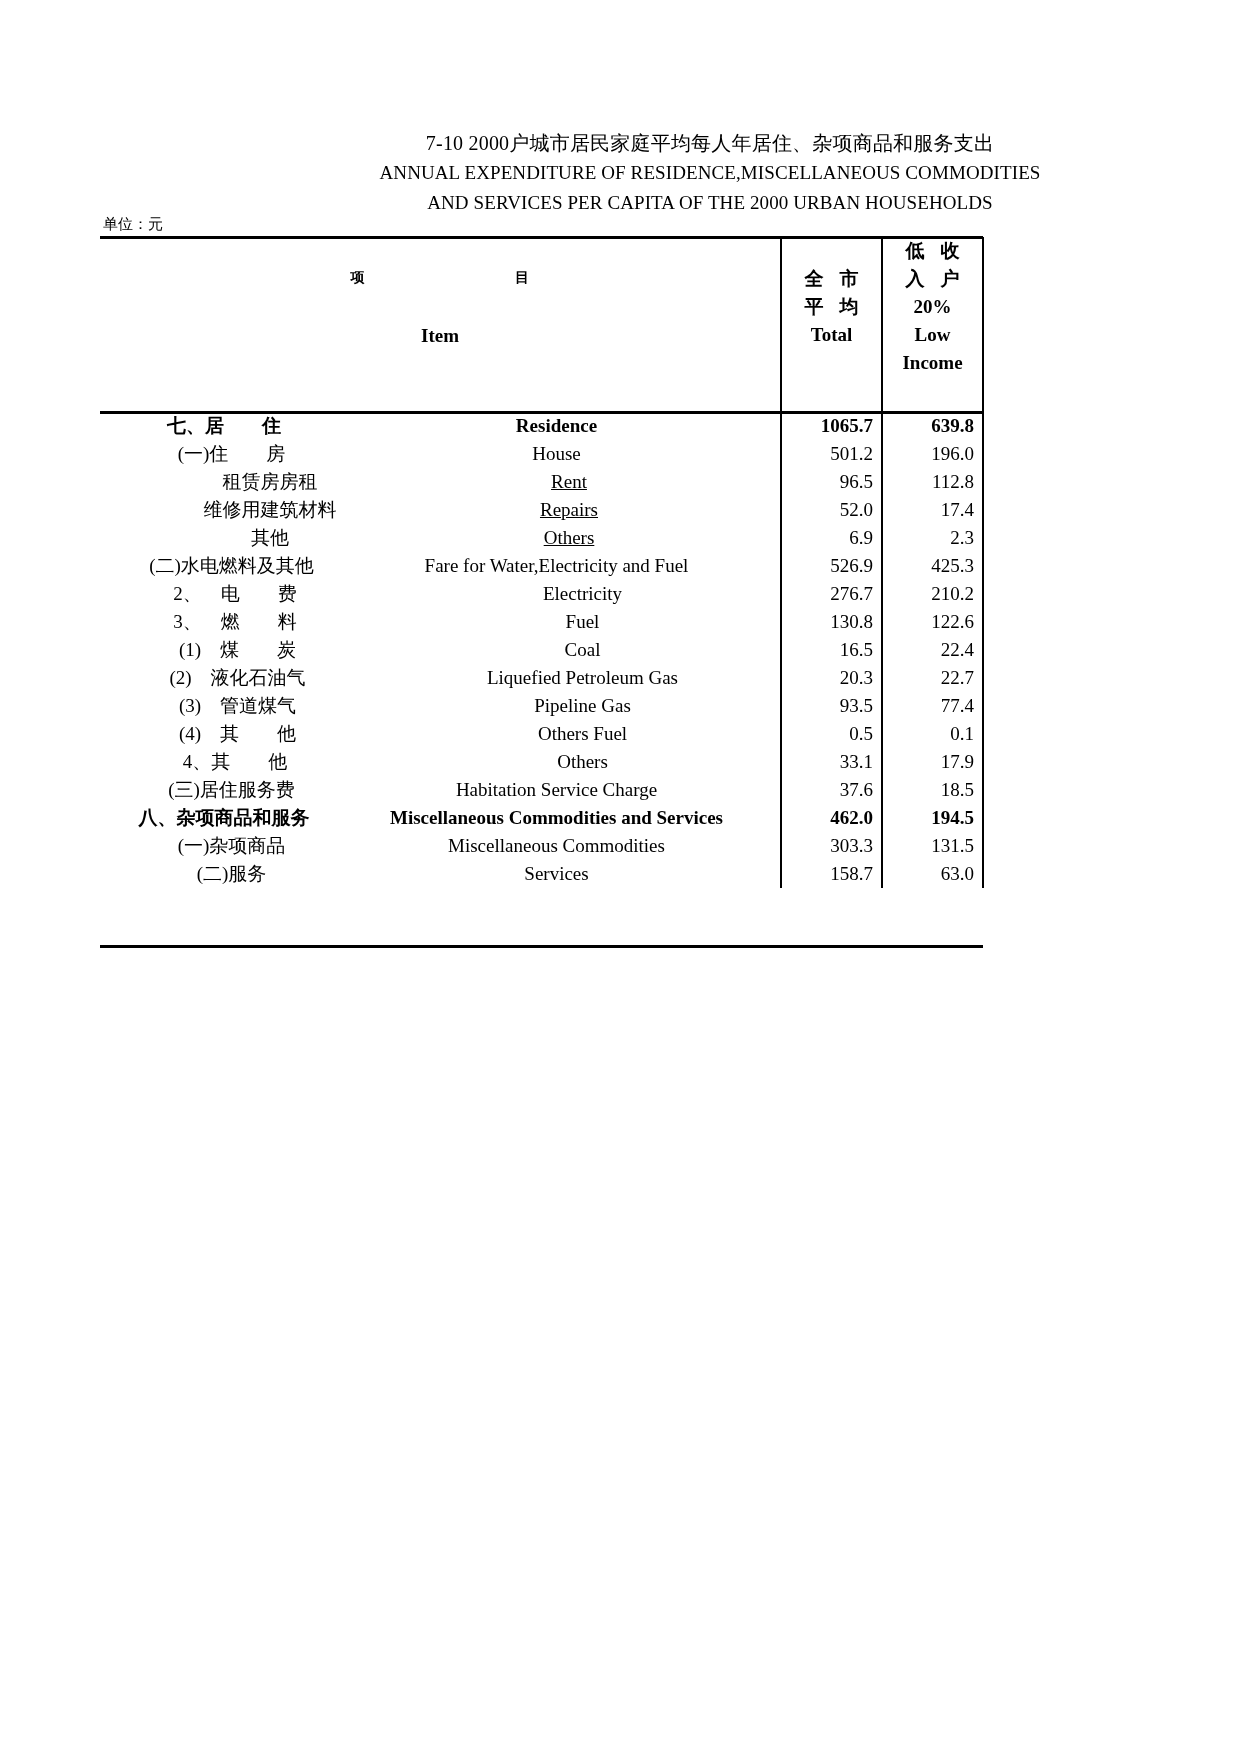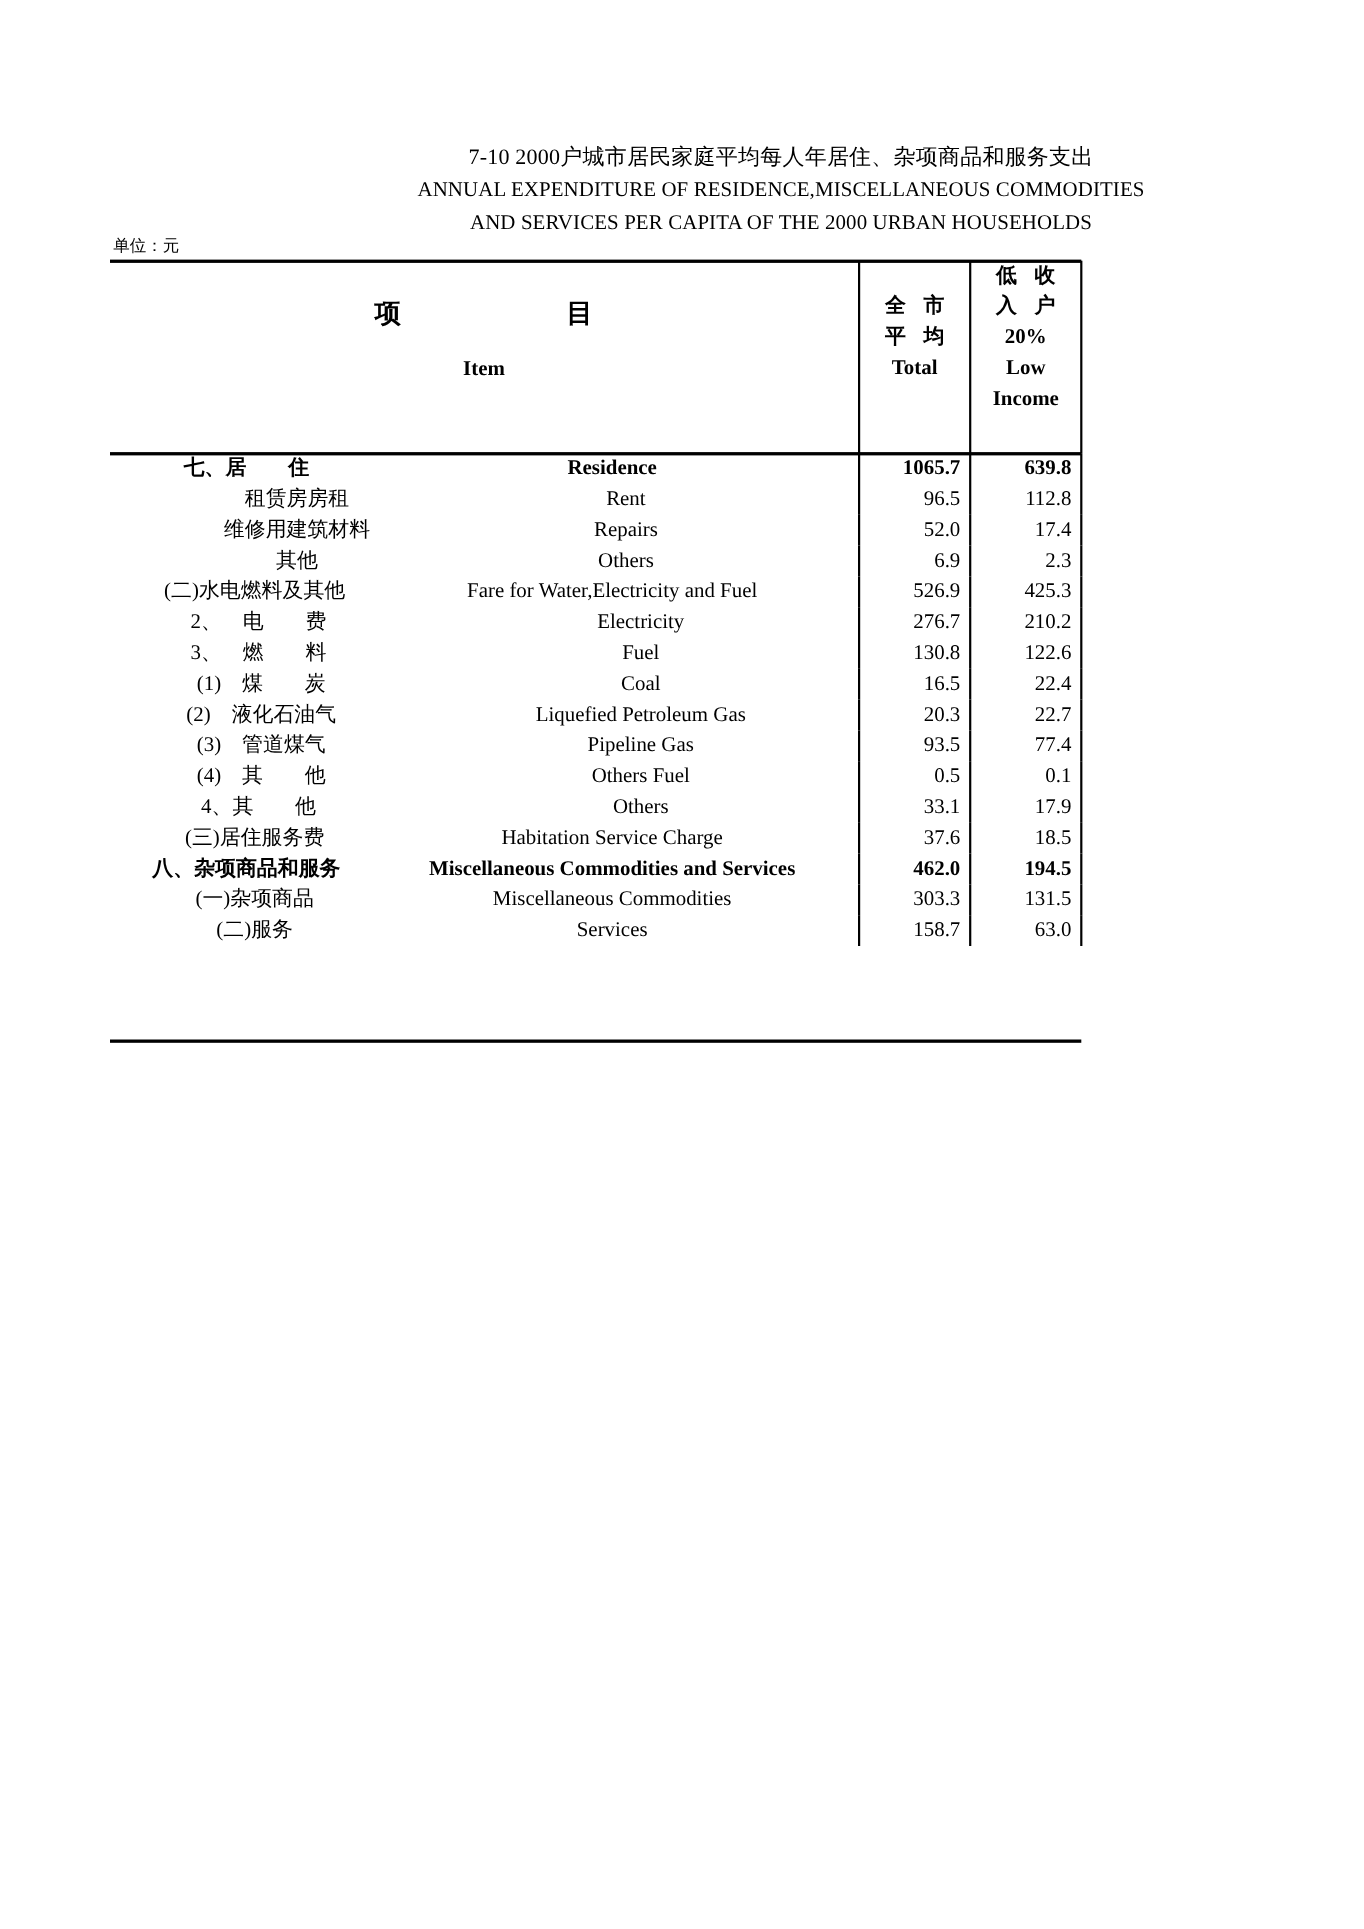--- a/index.html
+++ b/index.html
@@ -106,21 +106,21 @@
   }
   .hdr-item {
     position: relative;
     text-align: center;
   }
   .hdr-item .cn {
     position: absolute;
     top: 32px;
     left: 0;
     right: 0;
-    font-size: 24px;
+    font-size: 14px;
     letter-spacing: 0.5px;
   }
   .hdr-item .cn .sp { display: inline-block; width: 150px; }
   .hdr-item .en {
     position: absolute;
     top: 88px;
     left: 0;
     right: 0;
     font-size: 19px;
   }
@@ -185,21 +185,21 @@
 
   
   .i0  { padding-left: 3px; }
   .i1  { padding-left: 18px; }
   .i2  { padding-left: 25px; }
   .i3  { padding-left: 95px; }
   .i4  { padding-left: 30px; }
 
   .e0 { padding-left: 3px; }
   .e1 { padding-left: 3px; }
-  .e2 { padding-left: 28px; }
+  .e2 { padding-left: 28px; text-decoration: underline; }
   .e3 { padding-left: 55px; }
 </style>
 </head>
 <body>
 
 <div class="page">
 
   <div class="title-block">
     <div class="title-line title-cn">7-10 2000户城市居民家庭平均每人年居住、杂项商品和服务支出</div>
     <div class="title-line title-en">ANNUAL EXPENDITURE OF RESIDENCE,MISCELLANEOUS COMMODITIES</div>
@@ -245,20 +245,25 @@
           </th>
         </tr>
       </thead>
       <tbody id="tbody">
           <tr class="bold">
             <td class="item"><span class="lbl lbl-cn"><span class="i0">七、居　　住</span></span><span class="lbl lbl-en"><span class="e0">Residence</span></span></td>
             <td class="num">1065.7</td>
             <td class="num outer-right">639.8</td>
           </tr>
           <tr>
+            <td class="item"><span class="lbl lbl-cn"><span class="i1">(一)住　　房</span></span><span class="lbl lbl-en"><span class="e1">House</span></span></td>
+            <td class="num">501.2</td>
+            <td class="num outer-right">196.0</td>
+          </tr>
+          <tr>
             <td class="item"><span class="lbl lbl-cn"><span class="i3">租赁房房租</span></span><span class="lbl lbl-en"><span class="e2">Rent</span></span></td>
             <td class="num">96.5</td>
             <td class="num outer-right">112.8</td>
           </tr>
           <tr>
             <td class="item"><span class="lbl lbl-cn"><span class="i3">维修用建筑材料</span></span><span class="lbl lbl-en"><span class="e2">Repairs</span></span></td>
             <td class="num">52.0</td>
             <td class="num outer-right">17.4</td>
           </tr>
           <tr>

